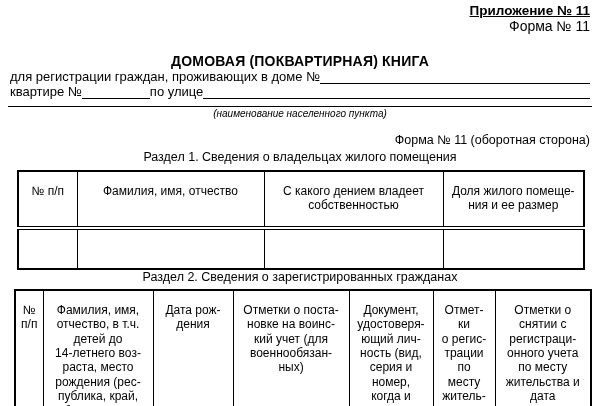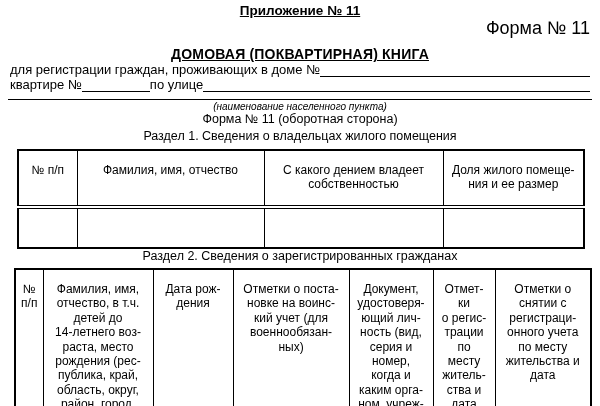--- a/index.html
+++ b/index.html
@@ -8,44 +8,43 @@
     width: 600px;
     height: 406px;
     box-sizing: border-box;
     padding: 4px 10px 0 10px;
     background: #ffffff;
     color: #000000;
     font-family: "Liberation Sans", sans-serif;
     overflow: hidden;
   }
   .corner { text-align: right; line-height: 1.05; }
-  .appendix { font-size: 13.5px; font-weight: bold; text-decoration: underline; text-align: center; }
-  .form-no { font-size: 18px; margin-top: 1px; }
+  .appendix { font-size: 13.5px; font-weight: bold; text-decoration: underline; }
+  .form-no { font-size: 14px; margin-top: 1px; }
   .title {
     text-align: center;
     font-weight: bold;
     font-size: 14px;
-    margin-top: 8px;
+    margin-top: 19px;
     letter-spacing: 0.2px;
-    text-decoration: underline;
   }
   .fill-line {
     display: flex;
     align-items: flex-end;
     font-size: 13px;
     line-height: 15px;
     margin-top: 0;
   }
   .fill-line .label { white-space: nowrap; }
   .blank { border-bottom: 1px solid #000; height: 13px; display: inline-block; }
   .grow { flex: 1 1 auto; }
   .w68 { width: 68px; flex: 0 0 auto; }
   .hrule { border-bottom: 1px solid #000; height: 0; margin: 7px -2px 0 -2px; }
   .caption { text-align: center; font-style: italic; font-size: 10px; margin-top: 1px; }
-  .form-back { text-align: center; font-size: 12.5px; margin-top: 0; }
+  .form-back { text-align: right; font-size: 12.5px; margin-top: 14px; }
   .section-heading { text-align: center; font-size: 12.5px; margin-top: 3px; }
 
   table.t {
     border-collapse: collapse;
     table-layout: fixed;
     border: 2px solid #000;
   }
   .t th, .t td {
     border: 1px solid #000;
     font-weight: normal;

